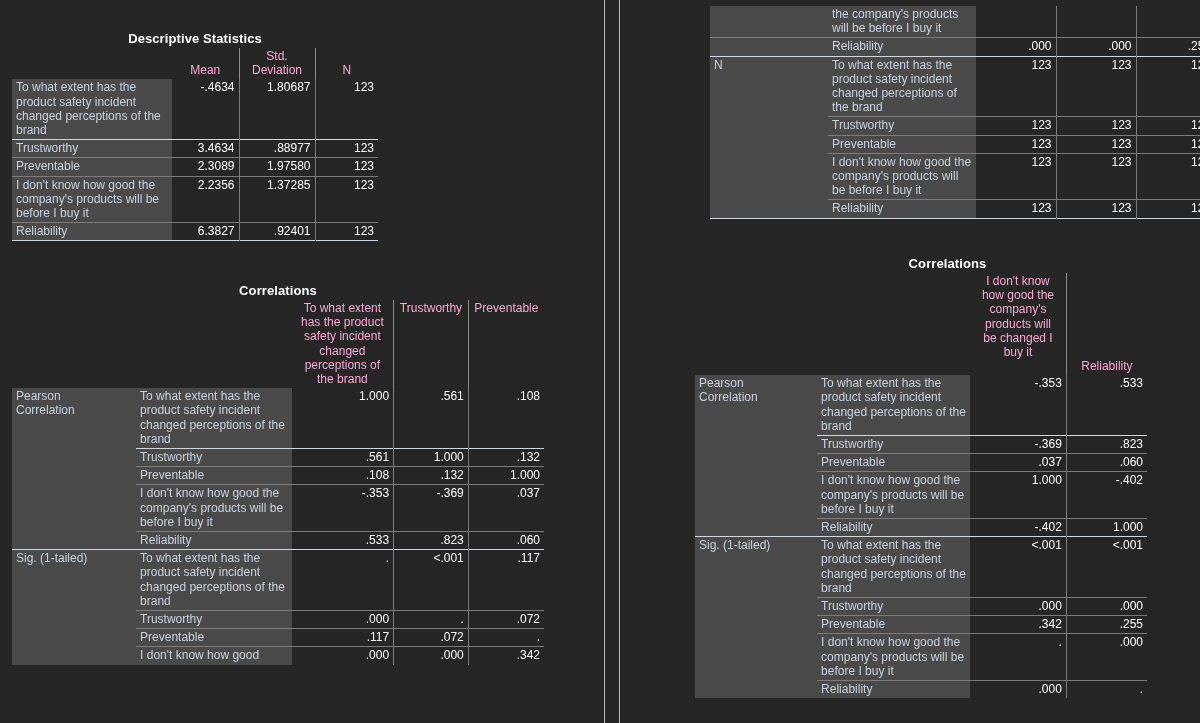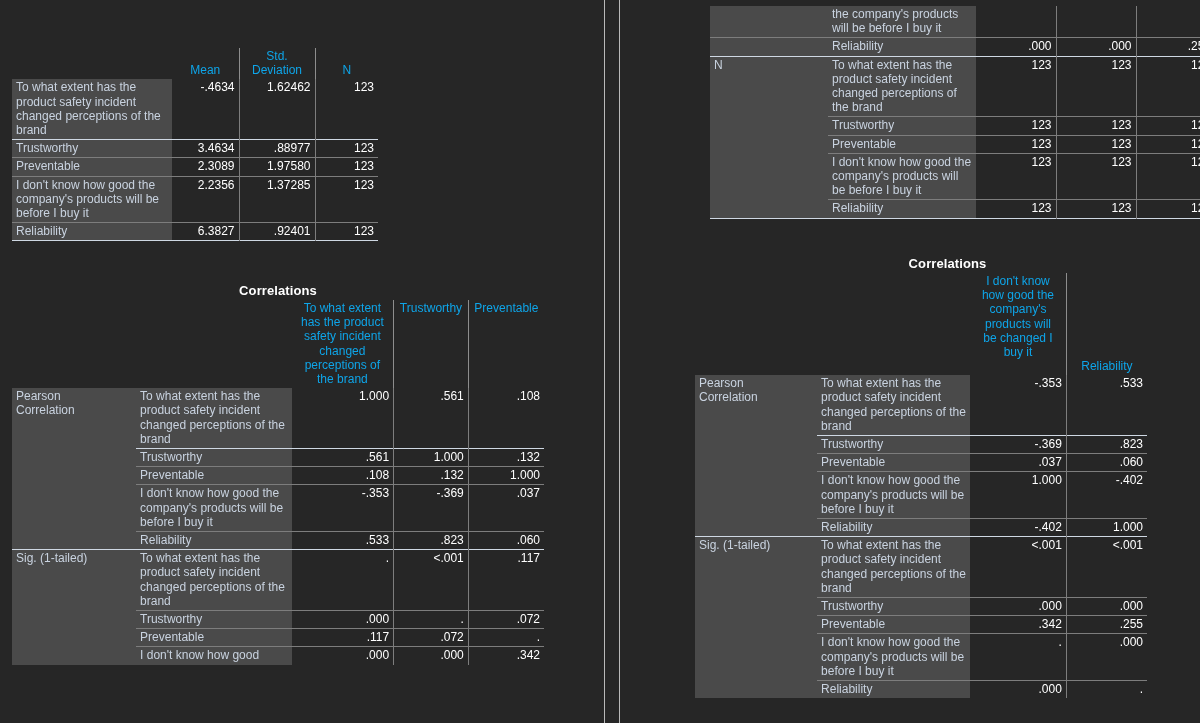--- a/index.html
+++ b/index.html
@@ -50,21 +50,21 @@
     padding: 1px 4px 2px 4px;
     vertical-align: top;
     font-weight: normal;
     line-height: 14.2px;
     background: #262626;
   }
   
   .hcell {
     text-align: center;
     vertical-align: bottom;
-    color: #0ea5e9;
+    color: #f9a8d4;
     background: #262626 !important;
     border-right: 1px solid #8d8d8d;
   }
   .hcell.last { border-right: none; }
   .hcell.blank { border-right: none; }
 
   
   .stub {
     background: #4a4a4a !important;
     color: #c9d3e0;
@@ -107,20 +107,21 @@
 </head>
 <body>
 
 <div class="screen">
 
   <div class="divider d1"></div>
   <div class="divider d2"></div>
 
   <div class="panel panel-left">
 
+    <div id="desc-title" class="tbl-title">Descriptive Statistics</div>
 
     <table id="descriptives" class="spss">
       <colgroup>
         <col style="width:160px">
           <col style="width:67px">
           <col style="width:76px">
           <col style="width:63px">
       </colgroup>
       <thead>
         <tr>
@@ -136,21 +137,21 @@
           <th class="hcell last">
             <div style="height:14px"></div>
             <div>N</div>
           </th>
         </tr>
       </thead>
       <tbody>
         <tr class="rule-head">
           <td class="stub">To what extent has the product safety incident changed perceptions of the brand</td>
           <td class="num">-.4634</td>
-          <td class="num">1.62462</td>
+          <td class="num">1.80687</td>
           <td class="num last">123</td>
         </tr>
         <tr class="rule-thin">
           <td class="stub">Trustworthy</td>
           <td class="num">3.4634</td>
           <td class="num">.88977</td>
           <td class="num last">123</td>
         </tr>
         <tr class="rule-thin">
           <td class="stub">Preventable</td>

